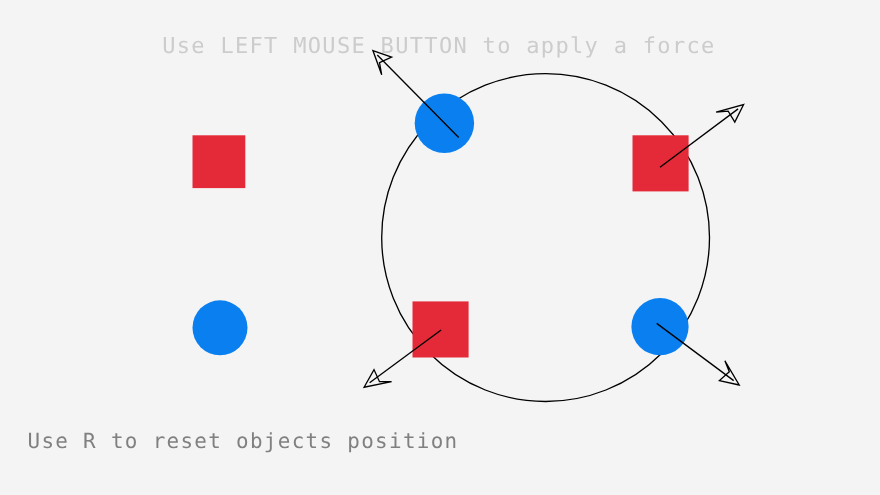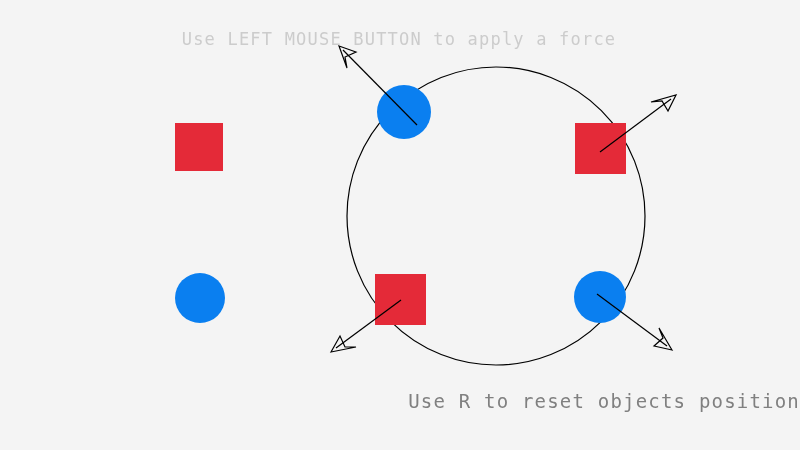--- a/index.html
+++ b/index.html
@@ -28,30 +28,31 @@
     letter-spacing: 1.2px;
     font-family: "DejaVu Sans Mono", "Liberation Mono", monospace;
     font-weight: normal;
     user-select: none;
   }
   #hint-top {
     left: 0;
     right: 2px;
     top: 29px;
     text-align: center;
-    font-size: 17px;
+    font-size: 20px;
     color: #cccccc;
   }
   #hint-bottom {
     left: 0;
     right: 0;
     top: 390px;
-    text-align: right;
+    text-align: left;
     font-size: 19px;
     color: #808080;
+    padding-left: 25px;
   }
 </style>
 </head>
 <body>
 
 <div id="app">
 
   <svg id="scene" viewBox="0 0 800 450" width="800" height="450" xmlns="http://www.w3.org/2000/svg">
 
     <rect x="0" y="0" width="800" height="450" fill="#f4f4f4"></rect>

